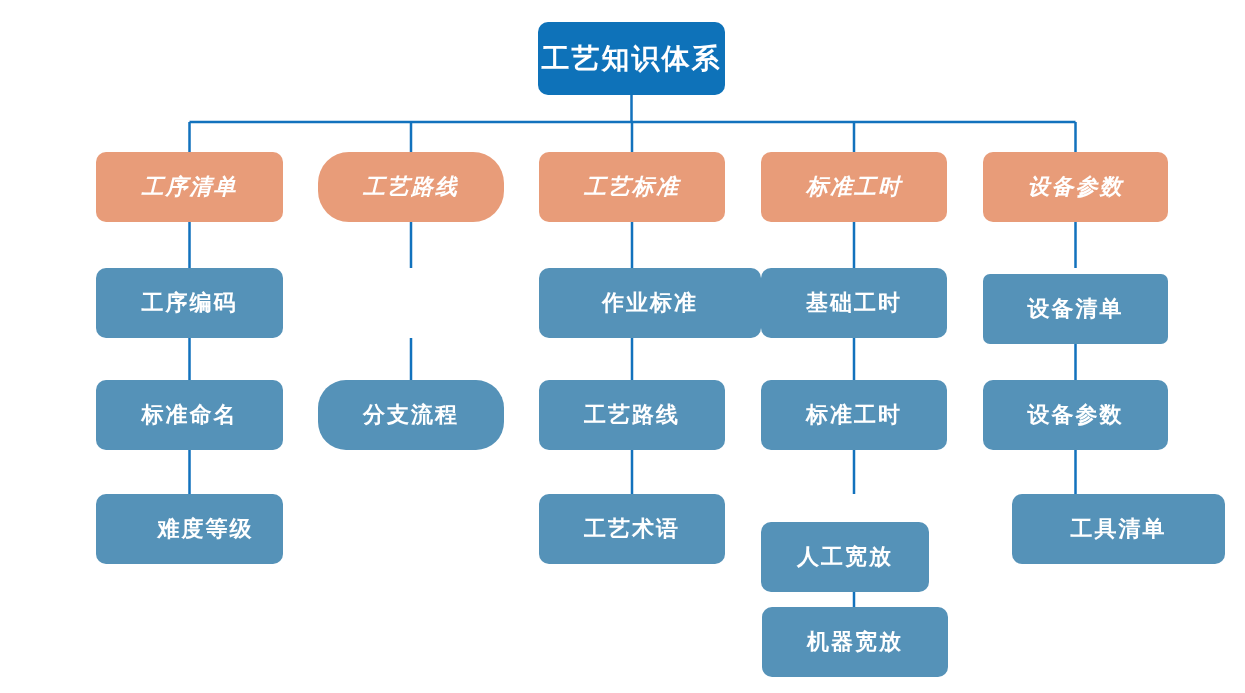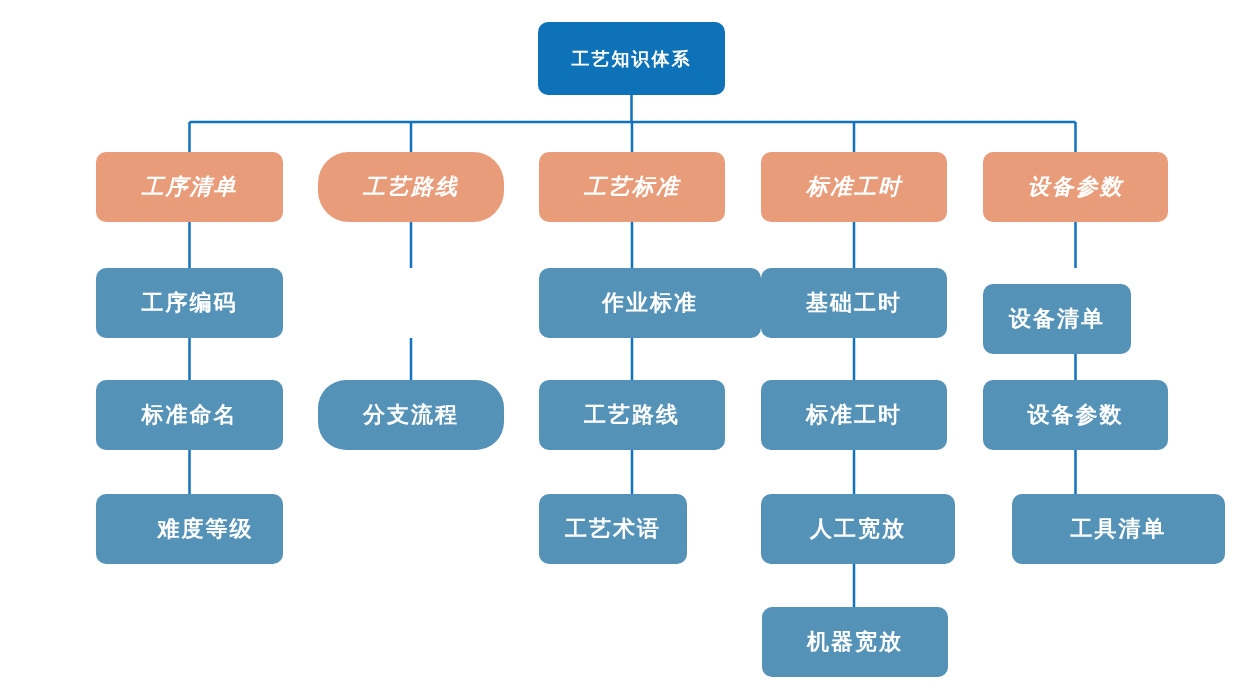--- a/index.html
+++ b/index.html
@@ -38,21 +38,21 @@
     justify-content: center;
     height: 70px;
     border-radius: 10px;
     color: var(--text);
     font-size: 22px;
     font-weight: bold;
     letter-spacing: 2px;
     text-align: center;
     user-select: none;
   }
-  .node.root   { background: var(--root-bg); height: 73px; font-size: 18px; }
+  .node.root   { background: var(--root-bg); height: 73px; font-size: 28px; }
   .node.branch { background: var(--branch-bg); font-style: italic; }
   .node.leaf   { background: var(--leaf-bg); }
 </style>
 </head>
 <body>
 
 <div class="canvas">
 
   <svg class="connectors" viewBox="0 0 1245 693" xmlns="http://www.w3.org/2000/svg">
     <path d="M631.5 95 V122 M189.5 122 H1075.5 M189.5 122 V152 M411 122 V152 M632 122 V152 M854 122 V152 M1075.5 122 V152"></path>
@@ -72,24 +72,24 @@
   <div class="node branch" style="left:983px; top:152px; width:185px;">设备参数</div>
 
   <div class="node leaf" style="left:96px; top:380px; width:187px;">标准命名</div>
   <div class="node leaf" style="left:96px; top:268px; width:187px;">工序编码</div>
   <div class="node leaf" style="left:96px; top:494px; width:187px;padding-left:32px;">难度等级</div>
 
   <div class="node leaf" style="left:318px; top:380px; width:186px;border-radius:28px;">分支流程</div>
 
   <div class="node leaf" style="left:539px; top:268px; width:222px;">作业标准</div>
   <div class="node leaf" style="left:539px; top:380px; width:186px;">工艺路线</div>
-  <div class="node leaf" style="left:539px; top:494px; width:148px;">工艺术语</div>
+  <div class="node leaf" style="left:539px; top:494px; width:186px;">工艺术语</div>
 
   <div class="node leaf" style="left:761px; top:268px; width:186px;">基础工时</div>
   <div class="node leaf" style="left:761px; top:380px; width:186px;">标准工时</div>
-  <div class="node leaf" style="left:761px; top:494px; width:194px;">人工宽放</div>
+  <div class="node leaf" style="left:761px; top:522px; width:168px;">人工宽放</div>
   <div class="node leaf" style="left:762px; top:607px; width:186px;">机器宽放</div>
 
-  <div class="node leaf" style="left:983px; top:284px; width:148px;">设备清单</div>
+  <div class="node leaf" style="left:983px; top:274px; width:185px;border-radius:7px;">设备清单</div>
   <div class="node leaf" style="left:983px; top:380px; width:185px;">设备参数</div>
   <div class="node leaf" style="left:1012px; top:494px; width:213px;">工具清单</div>
 
 </div>
 
 </body></html>

